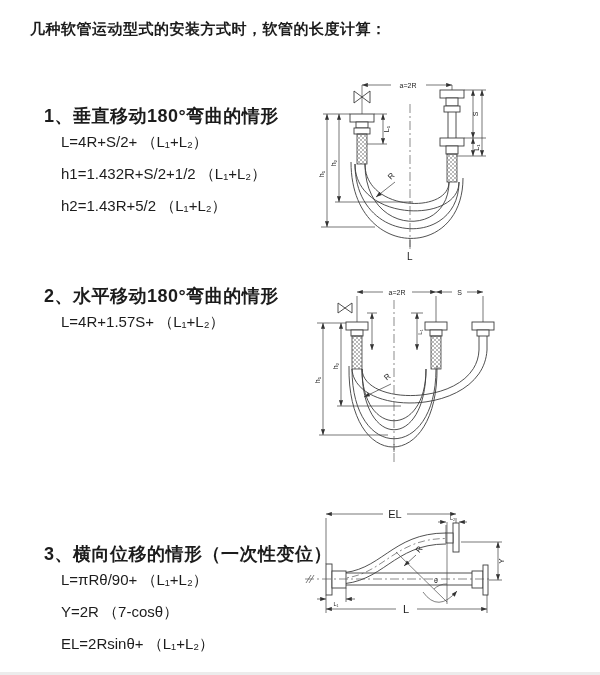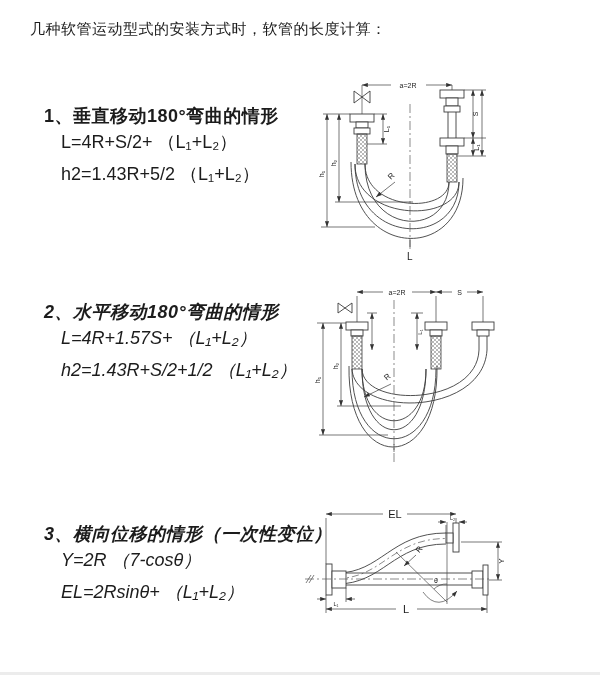--- a/index.html
+++ b/index.html
@@ -1,24 +1,24 @@
 <!DOCTYPE html>
 <html><head>
 <meta charset="utf-8">
 <style>
   html,body{margin:0;padding:0;}
   body{
     width:600px;height:675px;position:relative;background:#ffffff;
     font-family:"Liberation Sans","DejaVu Sans",sans-serif;color:#1c1c1c;overflow:hidden;
   }
-  .page-title{position:absolute;left:30px;top:20px;font-size:15px;font-weight:normal;letter-spacing:.5px;}
+  .page-title{position:absolute;left:30px;top:20px;font-size:15px;font-weight:bold;letter-spacing:.5px;}
   .section{position:absolute;left:44px;}
-  .sec1{top:104px;} .sec2{top:300px;font-style:italic;} .sec3{top:522px;font-style:italic;}
+  .sec1{top:104px;} .sec2{top:284px;} .sec3{top:542px;}
   .sec-heading{font-size:18px;font-weight:bold;letter-spacing:.5px;height:22px;}
-  .formula{font-size:18px;line-height:32px;padding-left:17px;white-space:nowrap;}
+  .formula{font-size:15px;line-height:32px;padding-left:17px;white-space:nowrap;}
   .diagram{position:absolute;}
   .d1{left:305px;top:68px;} .d2{left:303px;top:276px;} .d3{left:295px;top:492px;}
   svg .ln{stroke:#3d3d3d;stroke-width:0.9;fill:none;}
   svg .thin{stroke:#4a4a4a;stroke-width:0.7;fill:none;}
   svg .dim{stroke:#3d3d3d;stroke-width:0.7;fill:none;}
   svg .cl{stroke:#5a5a5a;stroke-width:0.7;fill:none;stroke-dasharray:9 3 2 3;}
   svg .dash{stroke:#5a5a5a;stroke-width:0.7;fill:none;stroke-dasharray:7 3 2 3;}
   svg text.dl{font-size:7px;fill:#222;font-family:"Liberation Sans",sans-serif;}
   svg text.big{font-size:10px;fill:#1a1a1a;}
   svg rect.part{fill:#ffffff;stroke:#3d3d3d;stroke-width:0.9;}
@@ -37,31 +37,32 @@
       <path d="M0,4 L4,0 M-1,1 L1,-1 M3,5 L5,3 M0,0 L4,4 M-1,3 L1,5 M3,-1 L5,1" stroke="#8a8a8a" stroke-width="0.6"></path>
     </pattern>
   </defs>
 </svg>
 
 <div class="page-title">几种软管运动型式的安装方式时，软管的长度计算：</div>
 
 <div class="section sec1">
   <div class="sec-heading">1、垂直移动180°弯曲的情形</div>
   <div class="formula">L=4R+S/2+ （L₁+L₂）</div>
+  <div class="formula">h1=1.432R+S/2+1/2 （L₁+L₂）</div>
   <div class="formula">h2=1.43R+5/2 （L₁+L₂）</div>
 </div>
 
 <div class="section sec2">
   <div class="sec-heading">2、水平移动180°弯曲的情形</div>
   <div class="formula">L=4R+1.57S+ （L₁+L₂）</div>
-  <div class="formula">h2=1.43R+S/2+1/2 （L₁+L₂）</div>
 </div>
 
 <div class="section sec3">
   <div class="sec-heading">3、横向位移的情形（一次性变位）</div>
+  <div class="formula">L=πRθ/90+ （L₁+L₂）</div>
   <div class="formula">Y=2R （7-cosθ）</div>
   <div class="formula">EL=2Rsinθ+ （L₁+L₂）</div>
 </div>
 
 <div class="diagram d1">
 <svg width="290" height="200" viewBox="0 0 290 200">
 
   <line class="dim" x1="57" y1="17" x2="86" y2="17" marker-start="url(#ar)"></line>
   <line class="dim" x1="121" y1="17" x2="147" y2="17" marker-end="url(#ar)"></line>
   <text class="dl" x="103" y="19.5" text-anchor="middle">a=2R</text>

